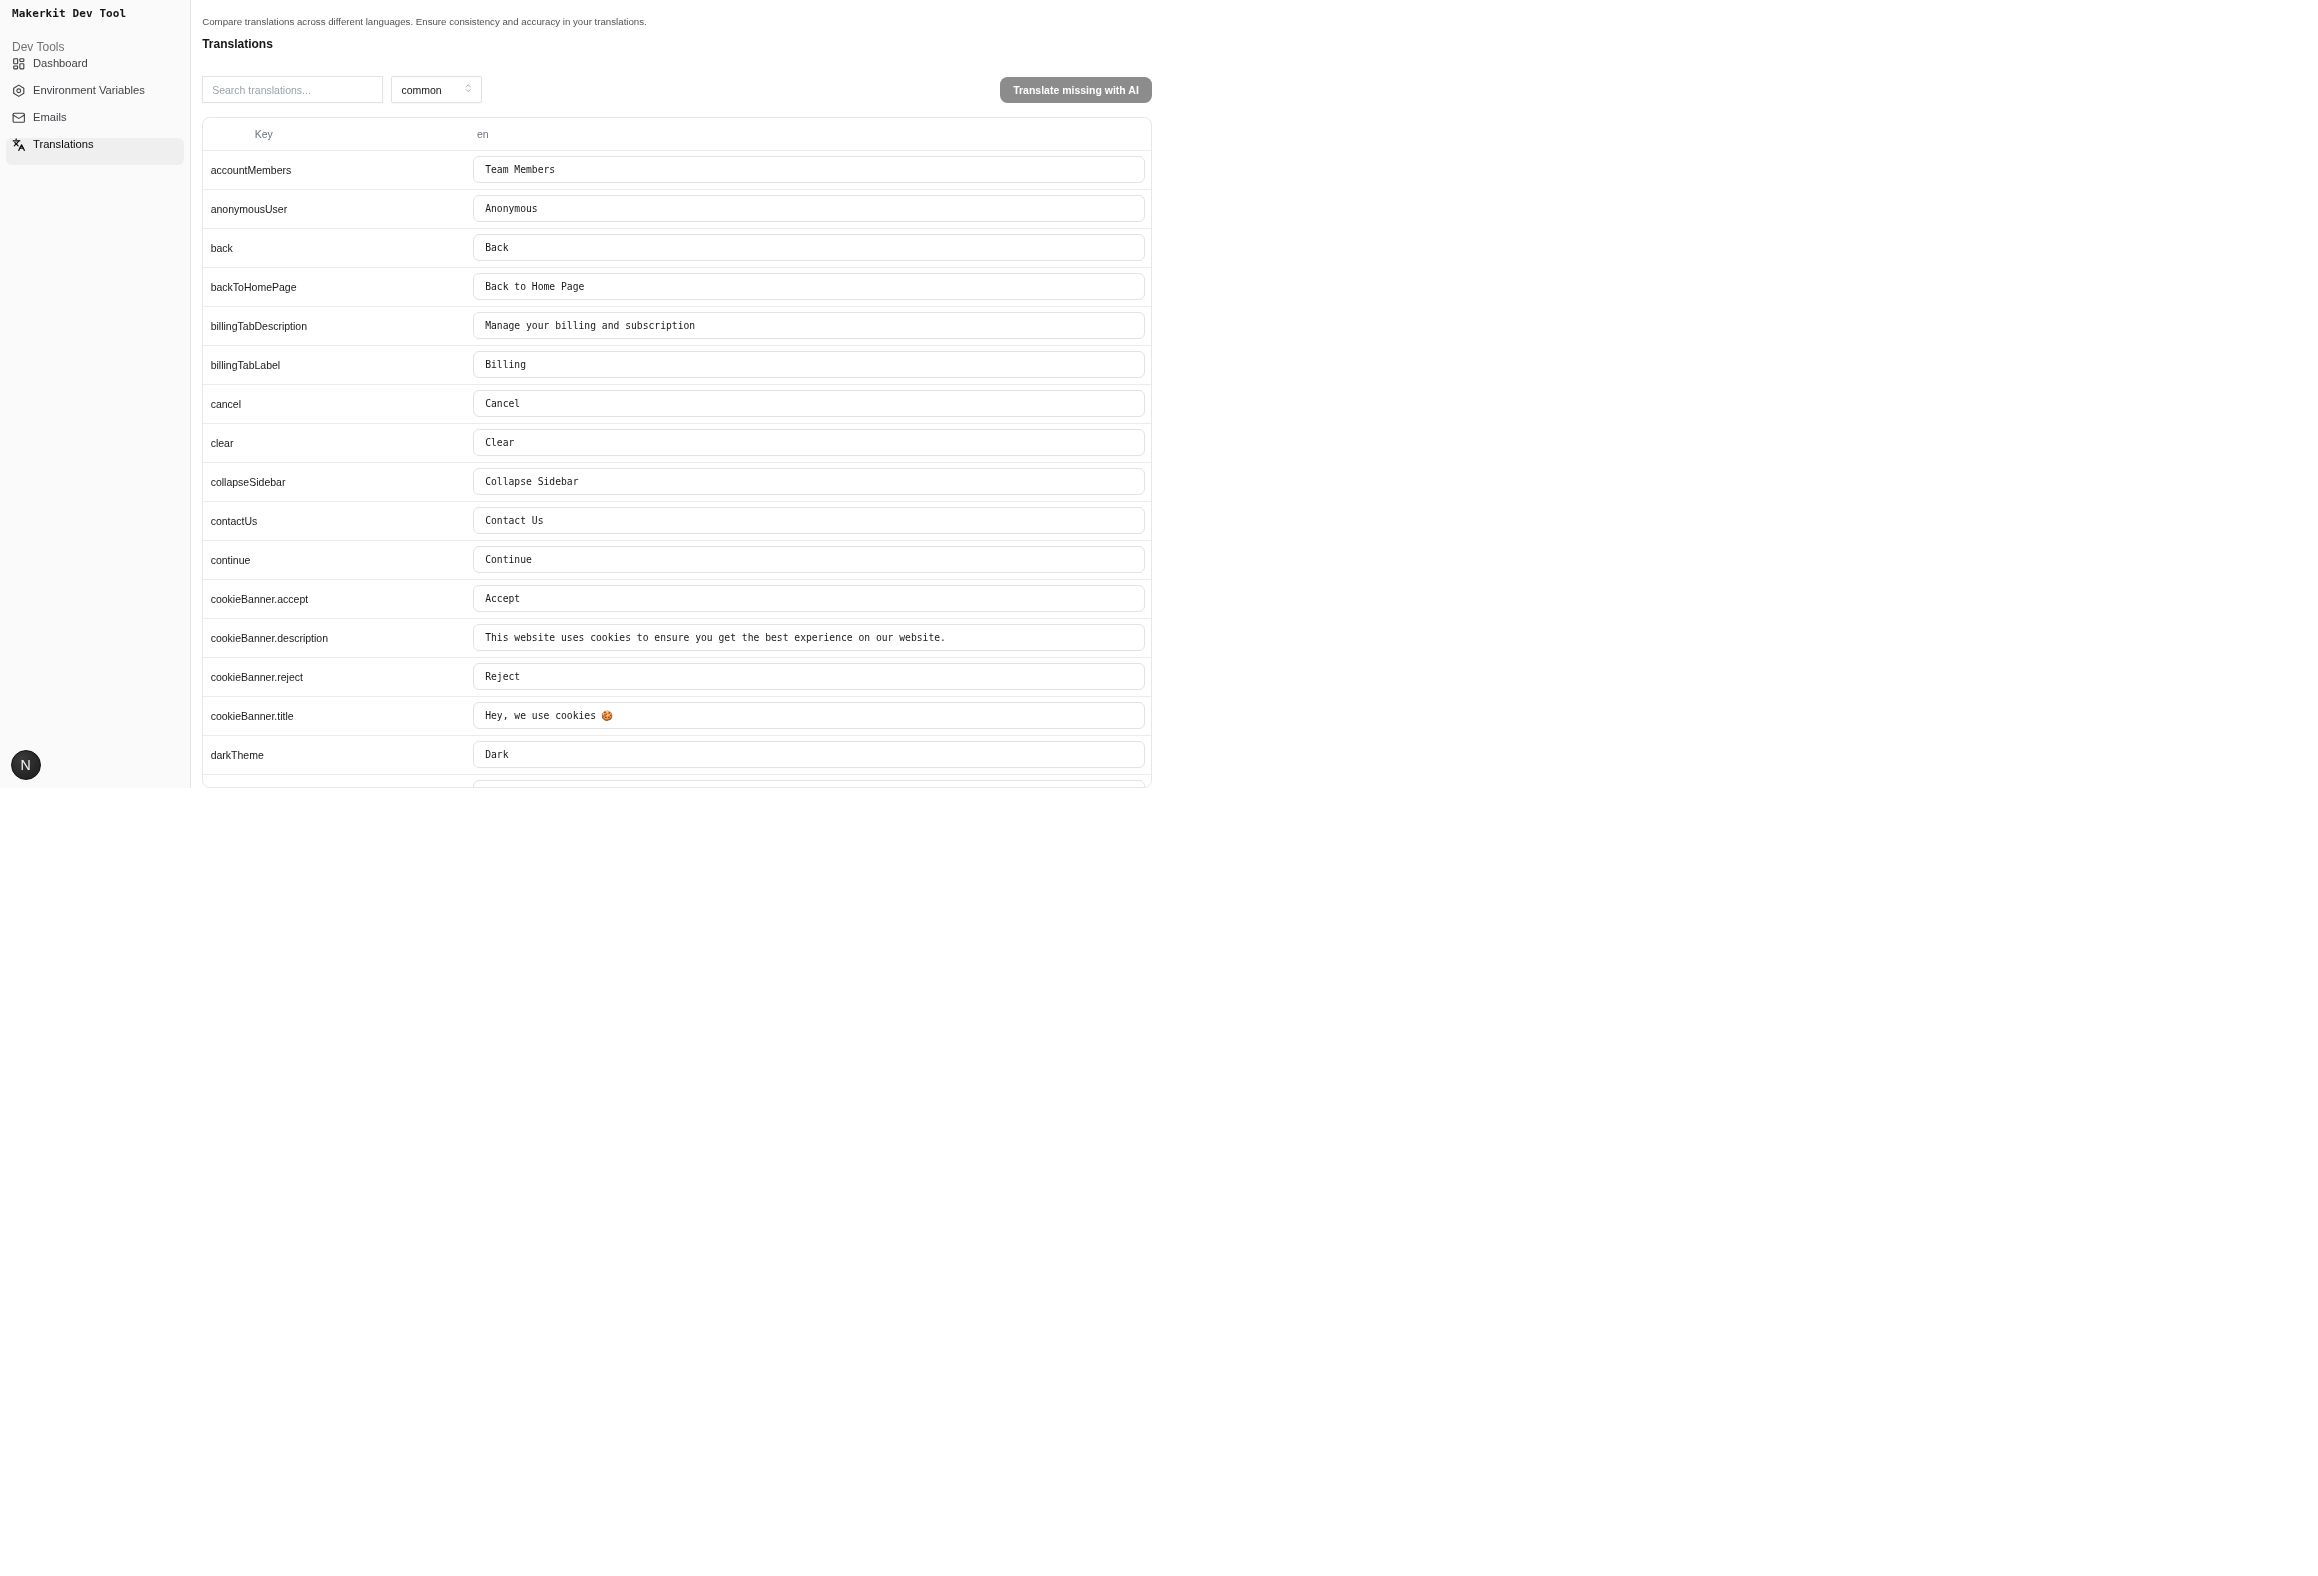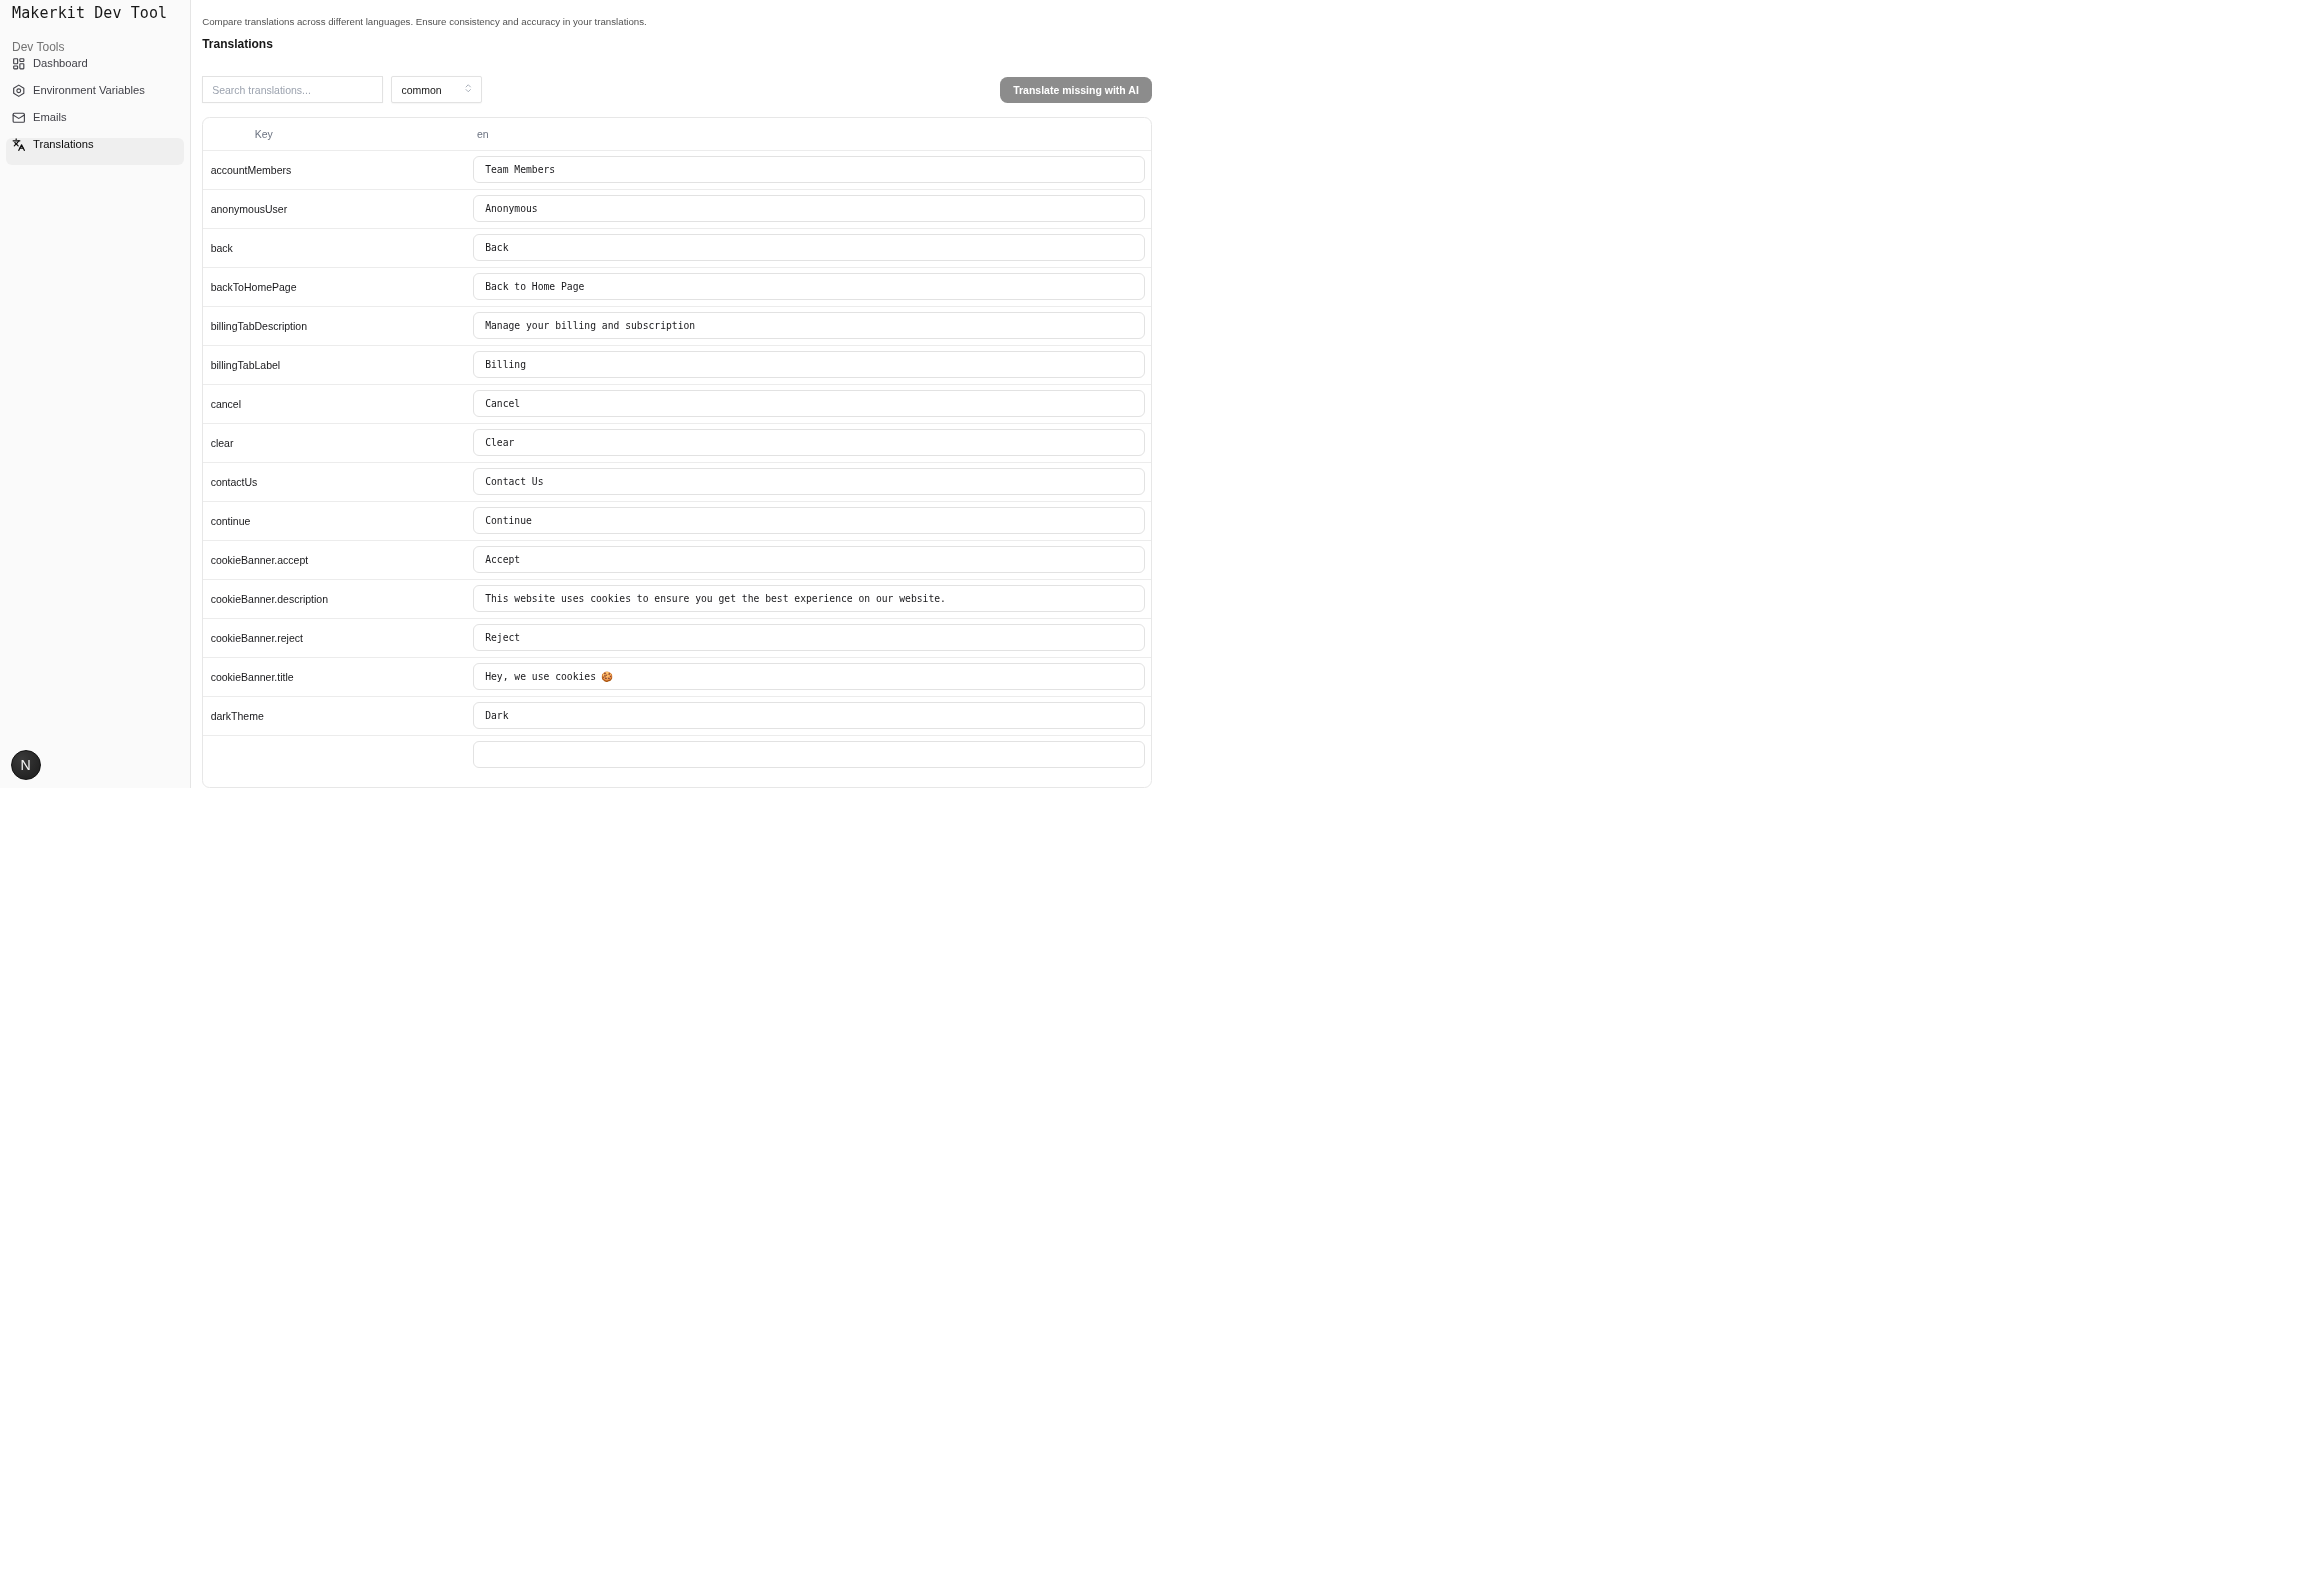--- a/index.html
+++ b/index.html
@@ -8,21 +8,21 @@
   .app { display:flex; width:1159px; height:788px; }
 
   
   .sidebar {
     width:191px; min-width:191px; height:100%;
     background:#fafafa; border-right:0.7px solid #e5e5e5;
     padding:7.5px 6px 0 6px; position:relative;
   }
   .app-title {
     font-family:"DejaVu Sans Mono","Liberation Mono",monospace;
-    font-weight:400; font-size:15px; color:#171717;
+    font-weight:700; font-size:11px; color:#171717;
     padding:0 6px; line-height:11.2px; letter-spacing:0.1px;
   }
   .section-label {
     margin-top:23px; margin-bottom:5.2px;
     font-size:12px; color:#737373; padding:0 6px; line-height:10.5px;
   }
   .nav-item {
     display:flex; align-items:flex-start; gap:7.5px;
     height:27px; padding:0 6px; border-radius:6px;
     font-size:11.2px; color:#3f3f46; cursor:pointer; user-select:none;
@@ -213,20 +213,26 @@
       <input class="value-input" type="text" value="Cancel" style="">
     </div>
   </div>
           <div class="table-row">
     <div class="row-key">clear</div>
     <div class="row-value">
       <input class="value-input" type="text" value="Clear" style="">
     </div>
   </div>
           <div class="table-row">
+    <div class="row-key">collapseSidebar</div>
+    <div class="row-value">
+      <input class="value-input" type="text" value="Collapse Sidebar" style="">
+    </div>
+  </div>
+          <div class="table-row">
     <div class="row-key">contactUs</div>
     <div class="row-value">
       <input class="value-input" type="text" value="Contact Us" style="">
     </div>
   </div>
           <div class="table-row">
     <div class="row-key">continue</div>
     <div class="row-value">
       <input class="value-input" type="text" value="Continue" style="">
     </div>

